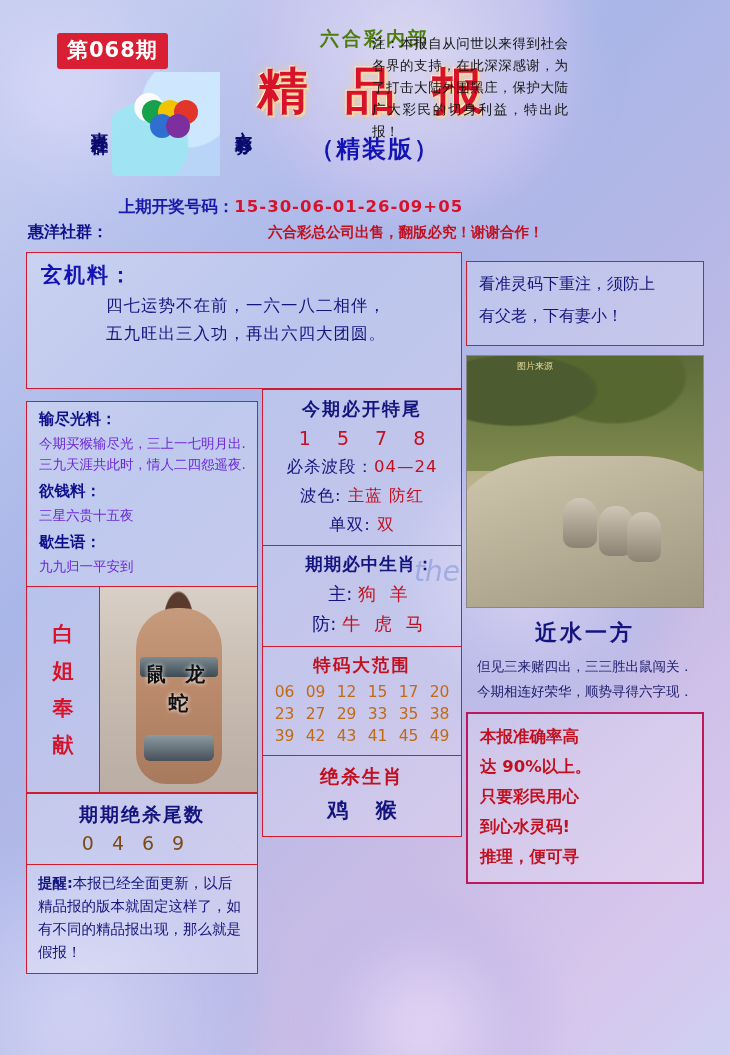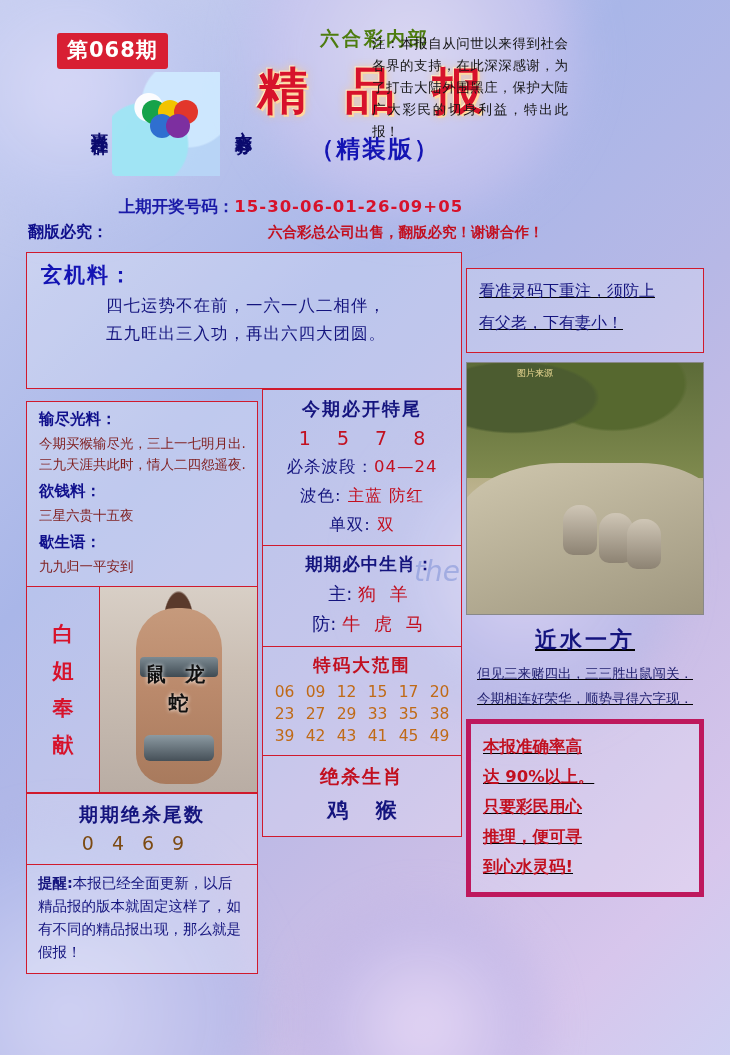--- a/index.html
+++ b/index.html
@@ -77,37 +77,37 @@
   .lastdraw .nums { color:#d7122b; letter-spacing:1px; }
 
   .advice-row { position:absolute; left:0; right:0; top:222px; height:24px; }
   .advice-left { position:absolute; left:28px; top:0; font-size:16px; font-weight:bold; color:#0f0f8c; }
   .advice-right { position:absolute; left:268px; top:1px; font-size:14.5px; font-weight:bold; color:#c21020; }
 
   
   .content { position:absolute; left:26px; top:252px; width:678px; }
   .col-left  { position:absolute; left:0;   top:0; width:232px; }
   .col-mid   { position:absolute; left:236px; top:137px; width:200px; }
-  .col-right { position:absolute; left:440px; top:16px; width:238px;text-decoration:underline; }
+  .col-right { position:absolute; left:440px; top:9px; width:238px; }
 
   .box { border:1px solid #d01a2d; background:rgba(255,255,255,.26); box-sizing:border-box; }
   .box + .box { border-top:none; }
 
   
   .xuanji {
     position:absolute; left:0; top:0; width:436px; height:137px;
     border:1px solid #d01a2d; box-sizing:border-box; background:rgba(255,255,255,.22);
     padding:8px 10px 0 14px;
   }
   .xuanji h3 { margin:0 0 2px 0; font-size:21px; color:#1414b4; font-weight:bold; letter-spacing:2px; }
   .xuanji p { margin:6px 0 0 0; font-size:16.5px; color:#14147e; text-align:center; letter-spacing:1px; }
 
   .lightbox { padding:7px 10px 9px 12px; }
   .lightbox h4 { margin:0 0 3px 0; font-size:15.5px; color:#0f0f8c; font-weight:bold; }
-  .lightbox .line { font-size:13.5px; color:#7f1d1d; line-height:21px; }
+  .lightbox .line { font-size:13.5px; color:#6d28d9; line-height:21px; }
 
   .bai-row { position:relative; height:206px; border:1px solid #d01a2d; border-top:none; box-sizing:border-box; background:rgba(255,255,255,.18); }
   .bai-left {
     position:absolute; left:0; top:0; width:72px; height:100%;
     display:flex; flex-direction:column; align-items:center; justify-content:center; gap:9px;
     border-right:1px solid #d01a2d;
   }
   .bai-left span { color:#d7122b; font-size:21px; font-weight:bold; }
   .photo-cell { position:absolute; left:73px; top:0; right:0; bottom:0; overflow:hidden; }
   .photo-girl {
@@ -159,21 +159,21 @@
     background:linear-gradient(180deg,#6f7c4a 0%, #9aa05e 22%, #b9b08a 48%, #cfc6a8 75%, #b7ae8c 100%); }
   .r-photo .rock { position:absolute; left:-5%; top:40%; width:112%; height:64%; background:linear-gradient(160deg,#cfc7ae,#9c947c); border-radius:40% 30% 10% 10%; }
   .r-photo .tree { position:absolute; left:0; top:0; width:100%; height:46%; background:radial-gradient(ellipse at 20% 30%, #4c5c30 0 30%, transparent 32%), radial-gradient(ellipse at 62% 18%, #56682f 0 34%, transparent 36%), linear-gradient(180deg,#5c6b38,#7f8a4e); }
   .r-photo .monkey { position:absolute; width:34px; height:50px; background:linear-gradient(180deg,#cfc6b6,#8d8373); border-radius:16px 16px 10px 10px; }
   .mk1 { left:96px; top:142px; }
   .mk2 { left:132px; top:150px; width:26px; height:40px; }
   .mk3 { left:160px; top:156px; width:22px; height:34px; }
   .r-photo .stamp { position:absolute; left:4px; top:4px; font-size:9px; color:#ffe9a0; opacity:.85;padding-left:46px; }
   .r-caption { text-align:center; font-size:22px; font-weight:bold; color:#14147e; margin:10px 0 6px 0; letter-spacing:3px; }
   .r-poem { font-size:13.5px; color:#20206f; line-height:25px; text-align:center; }
-  .r-bottom { margin-top:8px; border:5px solid #be185d; box-sizing:border-box; background:rgba(255,255,255,.18); padding:8px 10px 10px 12px; }
+  .r-bottom { margin-top:8px; border:2px solid #be185d; box-sizing:border-box; background:rgba(255,255,255,.18); padding:8px 10px 10px 12px; }
   .r-bottom p { margin:0; font-size:16.5px; color:#c21020; line-height:30px; font-weight:bold; }
 
   .wm { position:absolute; left:414px; top:555px; font-size:28px; color:rgba(80,110,200,.35); font-style:italic; pointer-events:none; }
 </style>
 </head>
 <body>
 
 <div class="page">
   <div class="blob b1"></div>
   <div class="blob b2"></div>
@@ -201,21 +201,21 @@
       <div class="title-sub">（精装版）</div>
     </div>
 
     <div class="notice">注：本报自从问世以来得到社会各界的支持，在此深深感谢，为了打击大陆外围黑庄，保护大陆广大彩民的切身利益，特出此报！</div>
 
     <div class="lastdraw">
       <span>上期开奖号码：</span><span class="nums">15-30-06-01-26-09+05</span>
     </div>
 
     <div class="advice-row">
-      <div class="advice-left">翻版必究：</div>
+      <div class="advice-left">惠洋社群：</div>
       <div class="advice-right">六合彩总公司出售，翻版必究！谢谢合作！</div>
     </div>
   </div>
 
   <div class="content">
 
     <div class="xuanji">
       <h3>玄机料：</h3>
       <p>四七运势不在前，一六一八二相伴，</p>
       <p>五九旺出三入功，再出六四大团圆。</p>
@@ -343,20 +343,20 @@
 
       <div class="r-poem">
         <div>但见三来赌四出，三三胜出鼠闯关．</div>
         <div>今期相连好荣华，顺势寻得六字现．</div>
       </div>
 
       <div class="r-bottom">
         <p>本报准确率高</p>
         <p>达 90%以上。</p>
         <p>只要彩民用心</p>
+        <p>到心水灵码!</p>
         <p>推理，便可寻</p>
-        <p>到心水灵码!</p>
       </div>
     </div>
   </div>
 
   <div class="wm">the</div>
 </div>
 
 </body></html>

